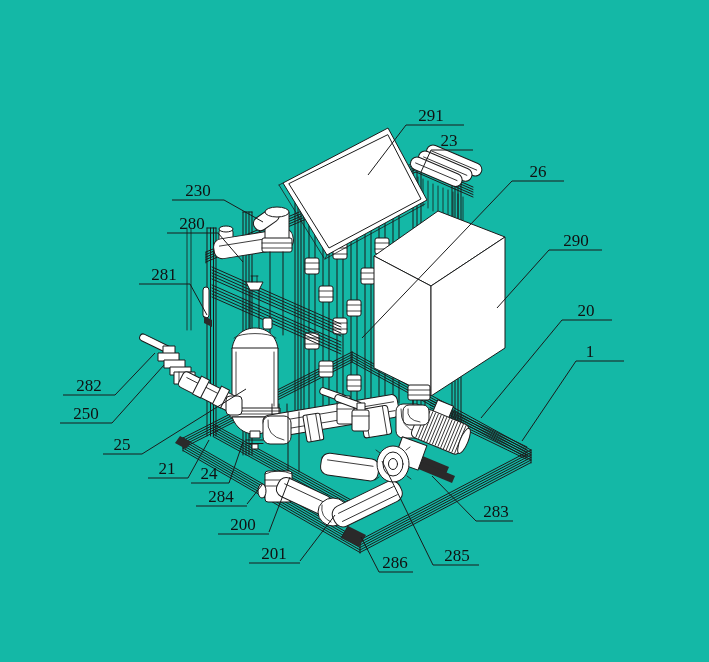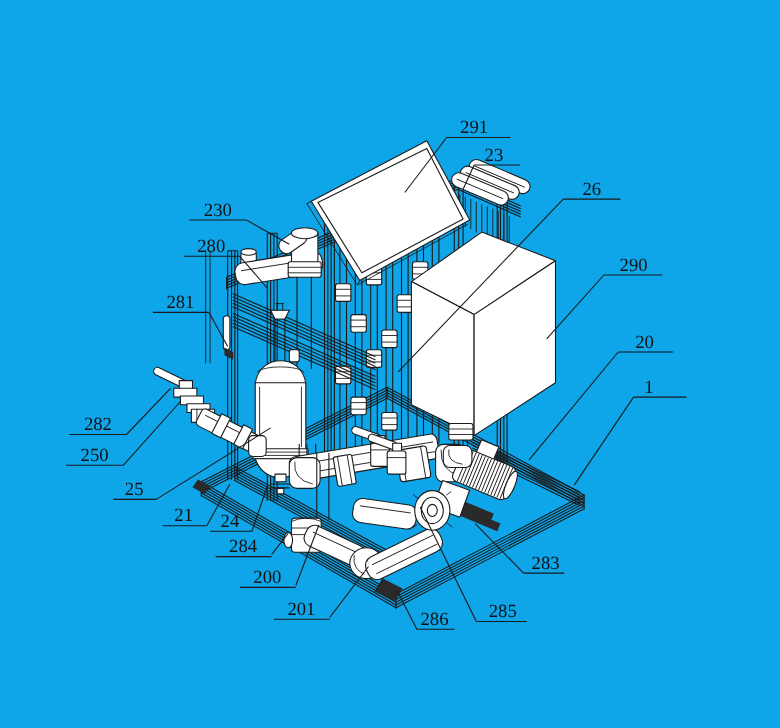--- a/index.html
+++ b/index.html
@@ -1,16 +1,16 @@
 <!DOCTYPE html>
 <html><head>
 <meta charset="utf-8">
 <style>
   html,body{margin:0;padding:0;background:#fff;}
-  #stage{position:relative;width:709px;height:662px;background:#0ea5e9;overflow:hidden;
+  #stage{position:relative;width:709px;height:662px;background:#14b8a6;overflow:hidden;
          font-family:"Liberation Serif","DejaVu Serif",serif;}
   #art{position:absolute;left:0;top:0;}
   #art .ln{stroke:#1b1b1b;stroke-width:1;fill:none;stroke-linecap:round;stroke-linejoin:round;}
   #art .th{stroke:#1b1b1b;stroke-width:.8;fill:none;stroke-linecap:round;}
   #art .wf{stroke:#1b1b1b;stroke-width:1;fill:#ffffff;stroke-linejoin:round;}
   #art .dk{fill:#2a2a2a;stroke:none;}
   #labels-layer text{font-family:"Liberation Serif","DejaVu Serif",serif;font-size:17px;fill:#111;text-anchor:middle;}
   #labels-layer line{stroke:#1b1b1b;stroke-width:1;}
 </style>
 </head>

